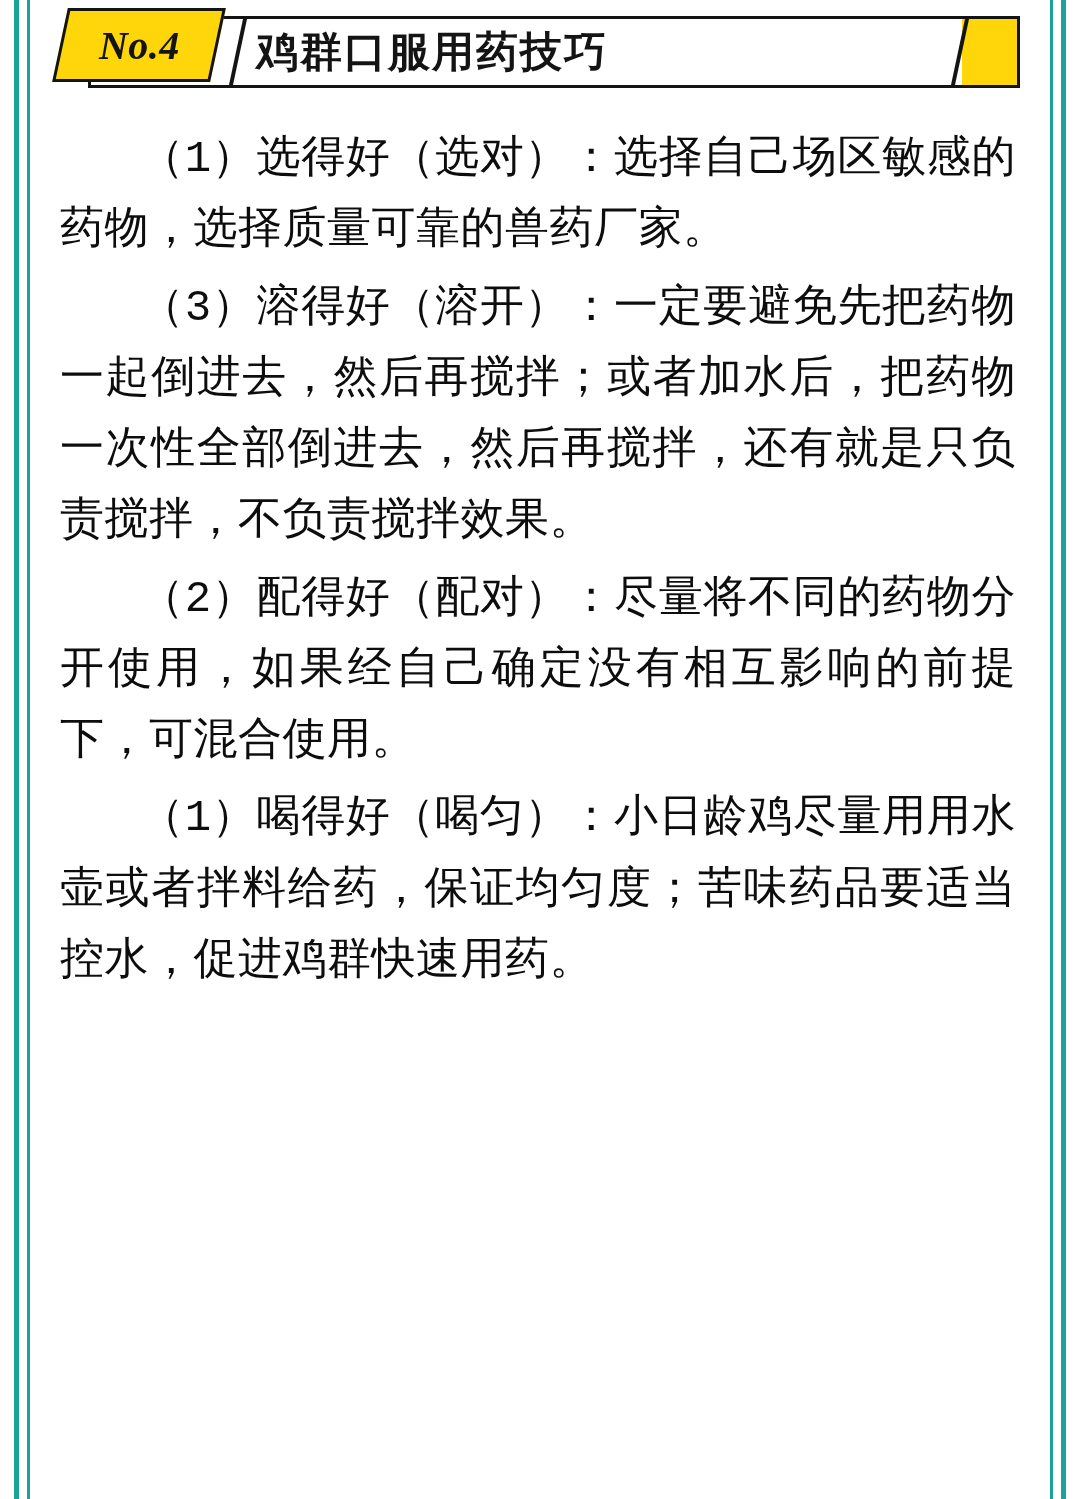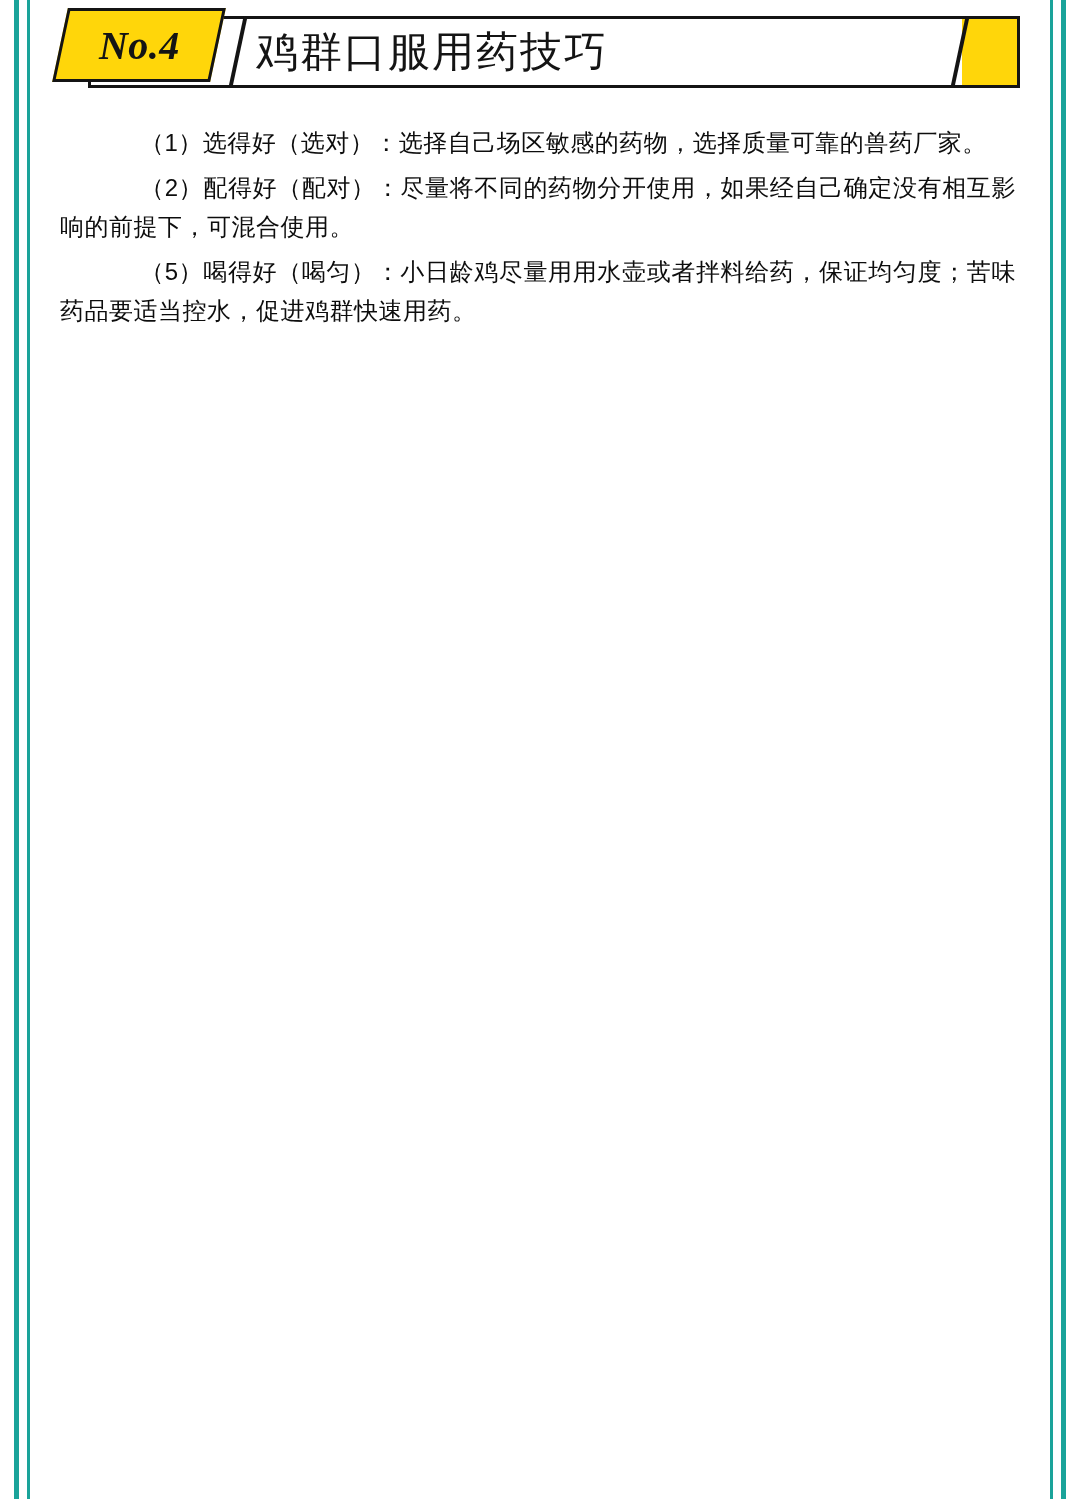--- a/index.html
+++ b/index.html
@@ -92,21 +92,21 @@
     letter-spacing: 0.5px;
   }
   .header-title {
     position: absolute;
     left: 196px;
     top: 8px;
     height: 72px;
     display: flex;
     align-items: center;
     font-size: 42px;
-    font-weight: normal;
+    font-weight: bold;
     color: #141414;
     letter-spacing: 2px;
     z-index: 2;
   }
   .header-slash {
     position: absolute;
     top: 8px;
     height: 72px;
     width: 0;
     border-left: 4px solid #141414;
@@ -115,28 +115,29 @@
   }
   .slash-a { left: 176px; }
   .slash-b { right: 58px; }
 
   
   .body-text {
     margin-top: 24px;
     padding-right: 4px;
   }
   .para {
-    font-size: 24px;
+    font-size: 44px;
     line-height: 1.62;
     color: #0d0d0d;
     text-indent: 80px;
     margin: 0 0 6px 0;
     letter-spacing: 0.5px;
     text-align: justify;
     text-justify: inter-ideograph;
+    font-family: Liberation Mono, monospace;
   }
 </style>
 </head>
 <body>
 
 <div class="page">
 
   <div class="rail rail-left-outer"></div>
   <div class="rail rail-left-inner"></div>
   <div class="rail rail-right-outer"></div>
@@ -150,18 +151,19 @@
       <div class="header-slash slash-a"></div>
       <div class="header-slash slash-b"></div>
       <div class="header-badge">
         <span class="header-badge-text">No.4</span>
       </div>
       <div class="header-title">鸡群口服用药技巧</div>
     </div>
 
     <div class="body-text">
       <p class="para">（1）选得好（选对）：选择自己场区敏感的药物，选择质量可靠的兽药厂家。</p>
+      <p class="para">（3）溶得好（溶开）：一定要避免先把药物一起倒进去，然后再搅拌；或者加水后，把药物一次性全部倒进去，然后再搅拌，还有就是只负责搅拌，不负责搅拌效果。</p>
       <p class="para">（2）配得好（配对）：尽量将不同的药物分开使用，如果经自己确定没有相互影响的前提下，可混合使用。</p>
-      <p class="para">（5）喝得好（喝匀）：小日龄鸡尽量用用水壶或者拌料给药，保证均匀度；苦味药品要适当控水，促进鸡群快速用药。</p>
+      <p class="para">（1）喝得好（喝匀）：小日龄鸡尽量用用水壶或者拌料给药，保证均匀度；苦味药品要适当控水，促进鸡群快速用药。</p>
     </div>
 
   </div>
 </div>
 
 </body></html>

